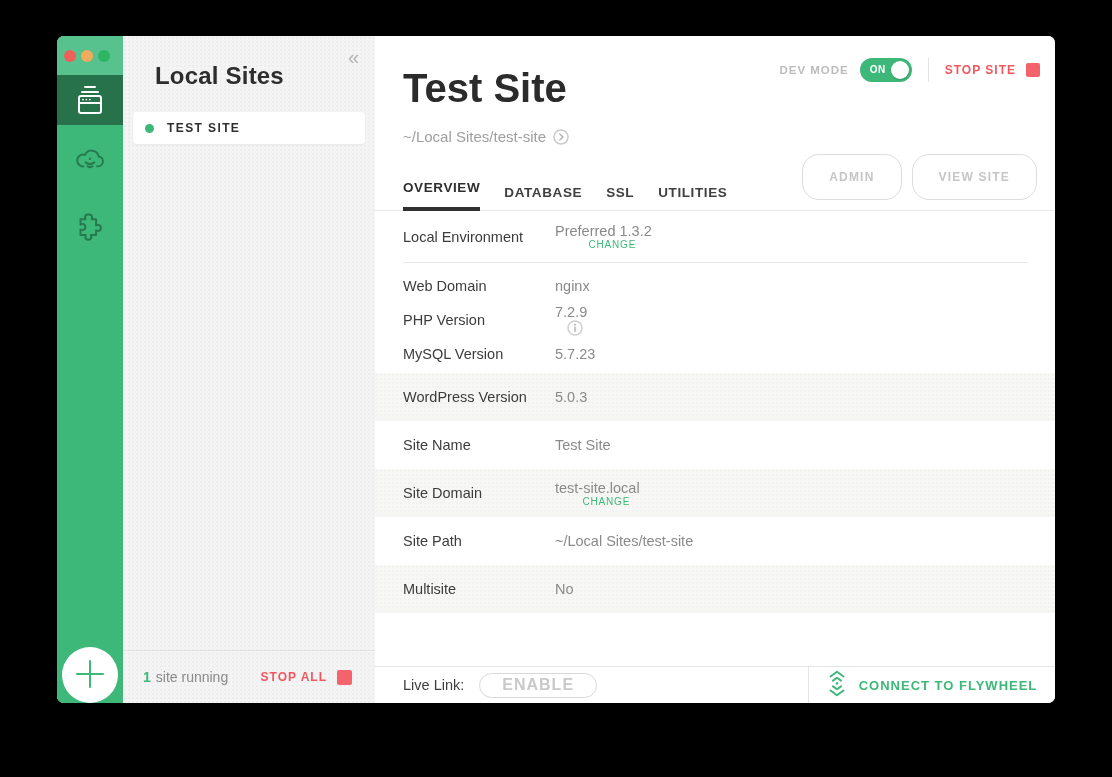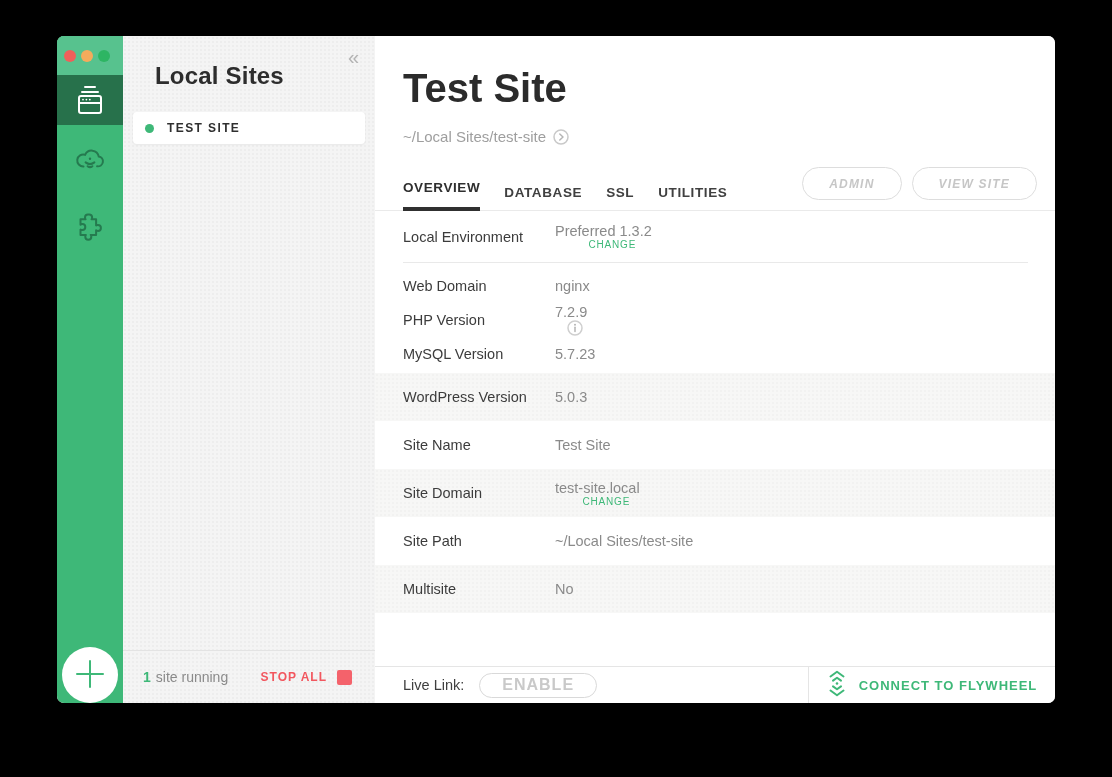--- a/index.html
+++ b/index.html
@@ -65,23 +65,23 @@
                  background:#fff; box-shadow:0 1px 2px rgba(0,0,0,.2); }
   .vdiv { width:1px; height:24px; background:#e3e3e3; margin:0 16px; }
   .stop-site { display:flex; align-items:center; cursor:pointer; }
   .stop-site-label { font-size:12px; font-weight:bold; letter-spacing:1px; color:#f2575f; }
 
   .tabs { position:absolute; left:28px; bottom:-1px; display:flex; gap:24px; align-items:flex-end; }
   .tab { font-size:13.5px; font-weight:bold; letter-spacing:.6px; color:#404040;
          padding-bottom:11px; cursor:pointer; }
   .tab.active { color:#2f2f2f; padding-bottom:12px; border-bottom:4px solid #303030; }
   .hdr-buttons { position:absolute; right:18px; bottom:10px; display:flex; gap:10px; }
-  .pill-btn { height:33px; padding:0 26px; border-radius:17px; border:1.5px solid #ddd;
+  .pill-btn { height:46px; padding:0 26px; border-radius:17px; border:1.5px solid #ddd;
               background:#fff; color:#c6c6c6; font-size:12px; font-weight:bold;
-              letter-spacing:1.2px; cursor:pointer; font-family:inherit;font-style:italic; }
+              letter-spacing:1.2px; cursor:pointer; font-family:inherit; }
 
   
   .trow { display:flex; align-items:center; }
   .trow .lbl { width:152px; margin-left:28px; flex:0 0 152px; font-size:14.5px; font-weight:500; color:#3c3c3c; }
   .trow .val { font-size:14.5px; color:#8a8a8a; display:flex; align-items:center;flex-direction:column; }
   .row-le { height:51px; }
   .divider { height:1px; background:#e9e9e9; margin-left:28px; width:625px; }
   .group { padding-top:6px; padding-bottom:2px; }
   .group .trow { height:34px; }
   .r48 { height:48px; }
@@ -185,20 +185,32 @@
       <div class="main-header">
         <h1 class="site-title">Test Site</h1>
         <div class="site-path">
           <span>~/Local Sites/test-site</span>
           <svg width="16" height="16" viewBox="0 0 16 16" fill="none">
             <circle cx="8" cy="8" r="7" stroke="#c9c9c9" stroke-width="1.5"></circle>
             <path d="M6.8 5 L10 8 L6.8 11" stroke="#b5b5b5" stroke-width="1.5" stroke-linecap="round" stroke-linejoin="round"></path>
           </svg>
         </div>
 
+        <div class="header-right">
+          <span class="devmode-label">DEV MODE</span>
+          <span class="toggle">
+            <span class="toggle-on">ON</span>
+            <span class="toggle-knob"></span>
+          </span>
+          <span class="vdiv"></span>
+          <span class="stop-site">
+            <span class="stop-site-label">STOP SITE</span>
+            <span class="red-square small"></span>
+          </span>
+        </div>
 
         <div class="tabs">
           <span class="tab active">OVERVIEW</span>
           <span class="tab">DATABASE</span>
           <span class="tab">SSL</span>
           <span class="tab">UTILITIES</span>
         </div>
 
         <div class="hdr-buttons">
           <button class="pill-btn">ADMIN</button>

